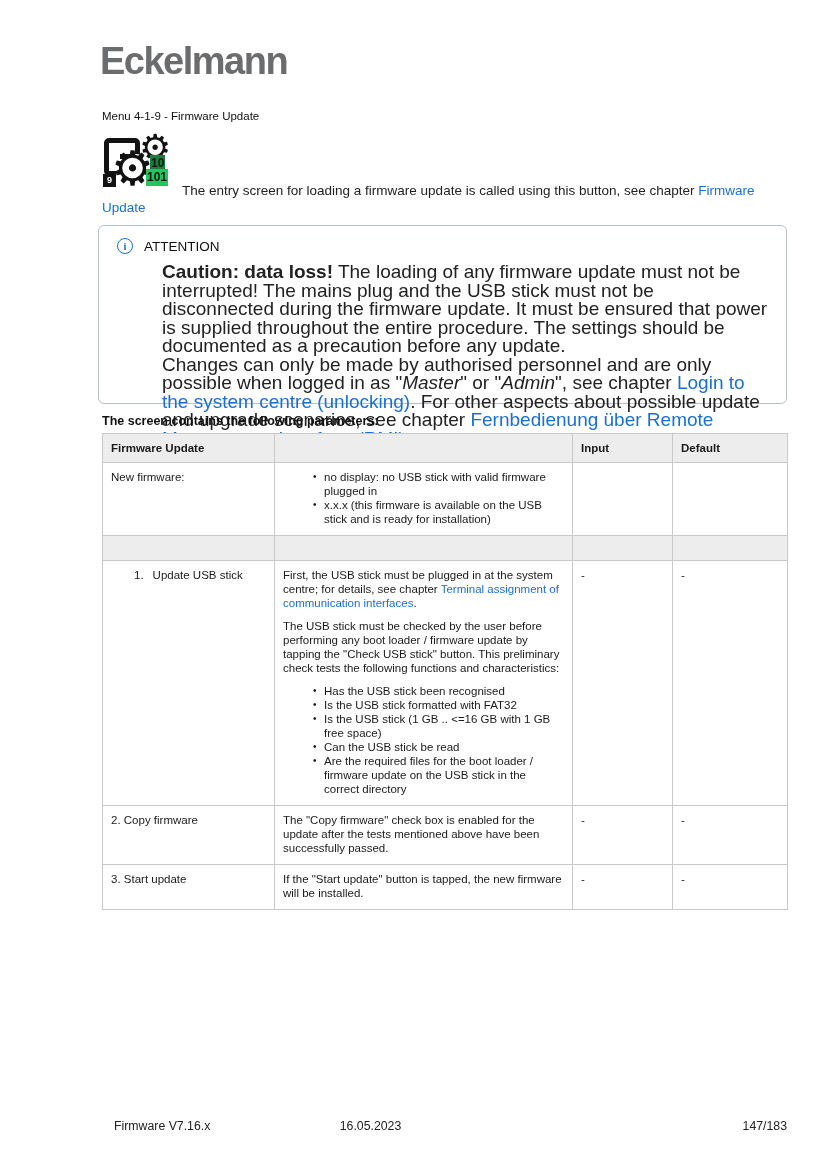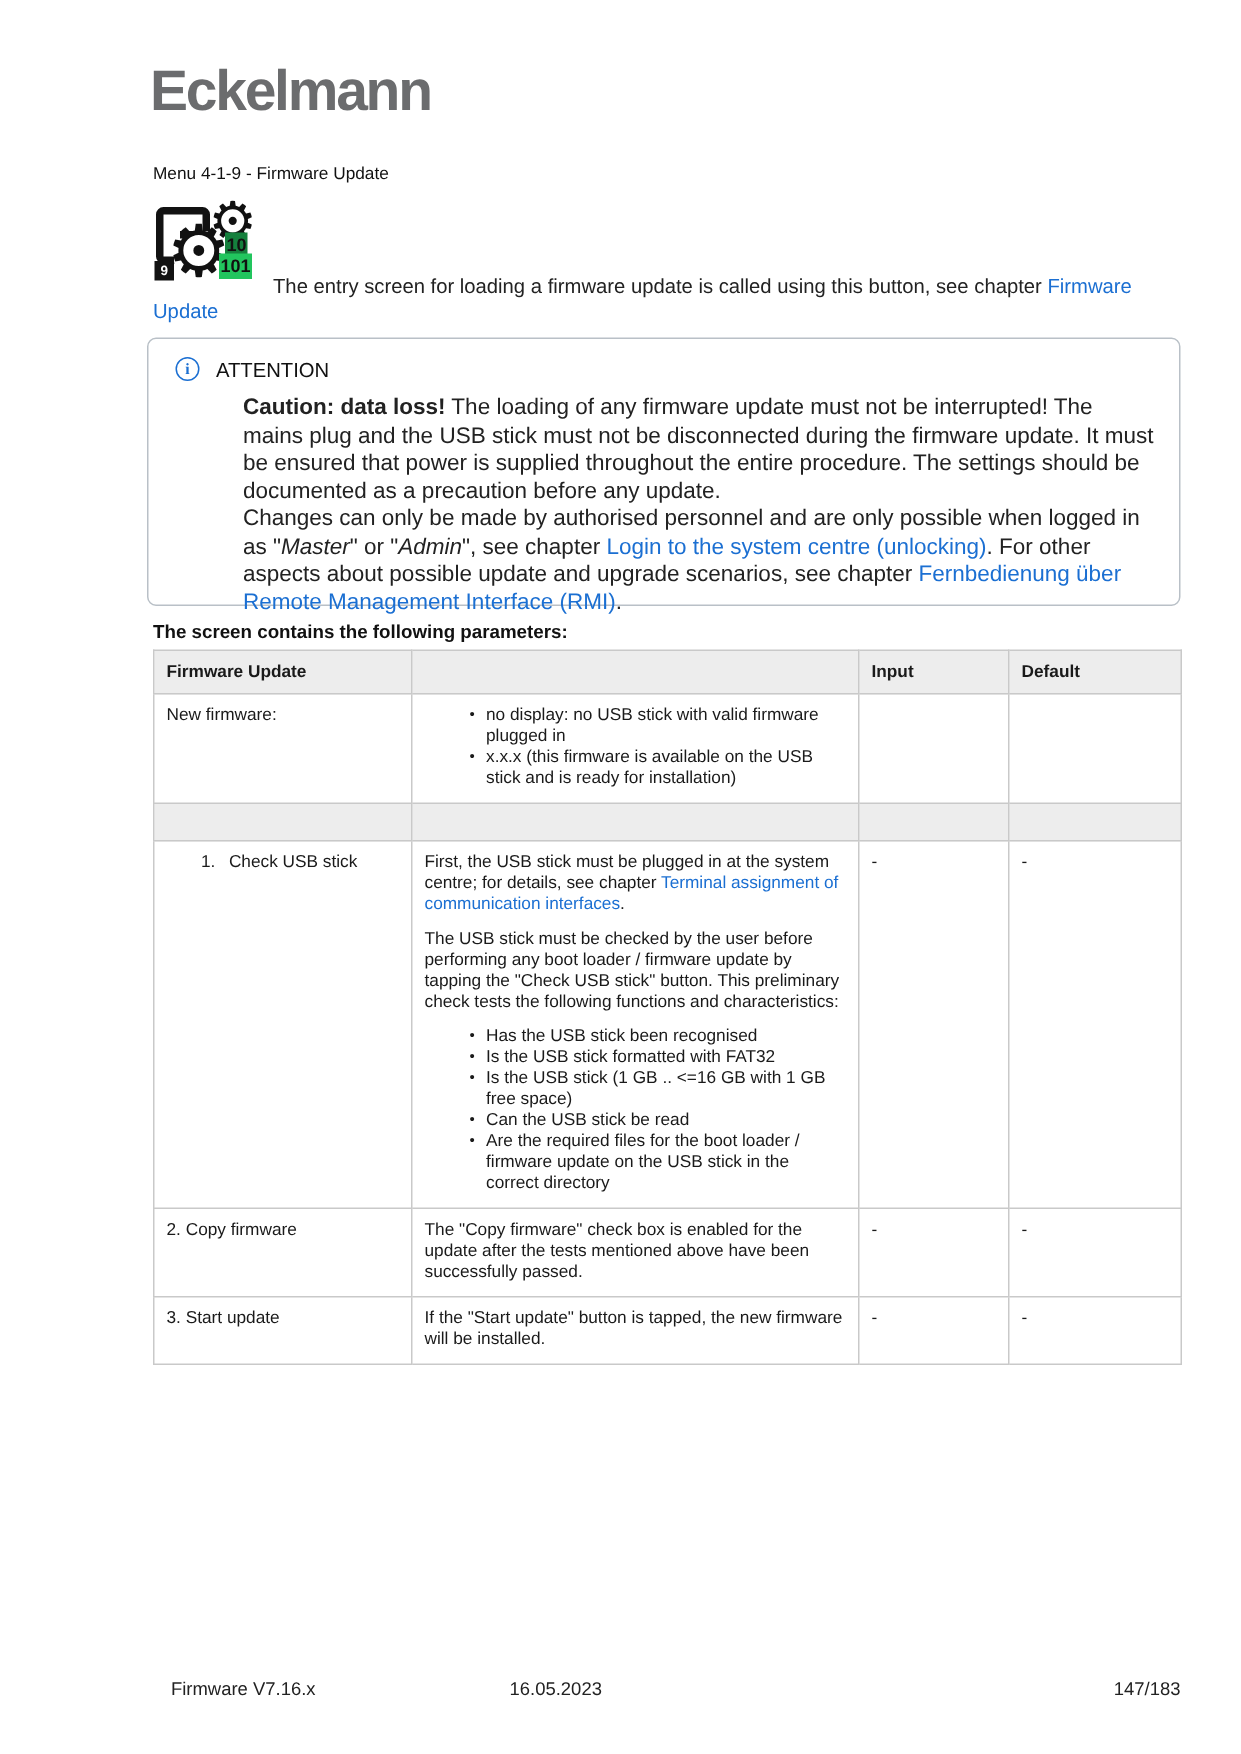--- a/index.html
+++ b/index.html
@@ -47,21 +47,21 @@
     padding: 12px 16px 0 18px;
   }
   .att-head { display: flex; align-items: center; gap: 11px; }
   .info-icon {
     width: 16px; height: 16px; border: 1.6px solid #1b6fd2; border-radius: 50%;
     color: #1b6fd2; font-size: 10.5px; font-weight: bold;
     display: flex; align-items: center; justify-content: center;
     font-family: "Liberation Serif", serif; flex: 0 0 auto;
   }
   .att-title { font-size: 13.5px; font-weight: normal; color: #111; }
-  .att-body { margin: 9px 0 0 45px; font-size: 15px; line-height: 18.5px; color: #222; }
+  .att-body { margin: 9px 0 0 45px; font-size: 19px; line-height: 18.5px; color: #222; }
   .att-body p { margin: 0; }
   .table-intro {
     position: absolute; left: 70px; top: 414px;
     font-size: 12.5px; font-weight: bold; color: #111;
   }
   table.params {
     position: absolute; left: 70px; top: 433px; width: 685px;
     border-collapse: collapse; table-layout: fixed;
     font-size: 11.5px; line-height: 14px; color: #1a1a1a;
   }
@@ -137,21 +137,21 @@
       <td></td>
     </tr>
     <tr class="spacer">
       <td></td>
           <td></td>
           <td></td>
           <td></td>
     </tr>
     <tr>
       <td>
-        <span class="numlabel"><span class="num">1.</span><span class="lab">Check USB stick</span></span>
+        <span class="numlabel"><span class="num">1.</span><span class="lab">Update USB stick</span></span>
       </td>
       <td>
         <p class="desc-p"><span>First, the USB stick must be plugged in at the system centre; for details, see chapter </span><a class="link">Terminal assignment of communication interfaces</a><span>.</span></p>
         <p class="desc-p">The USB stick must be checked by the user before performing any boot loader / firmware update by tapping the "Check USB stick" button. This preliminary check tests the following functions and characteristics:</p>
         <ul class="blist">
           <li>Has the USB stick been recognised</li>
           <li>Is the USB stick formatted with FAT32</li>
           <li>Is the USB stick (1 GB .. &lt;=16 GB with 1 GB free space)</li>
           <li>Can the USB stick be read</li>
           <li>Are the required files for the boot loader / firmware update on the USB stick in the correct directory</li>

